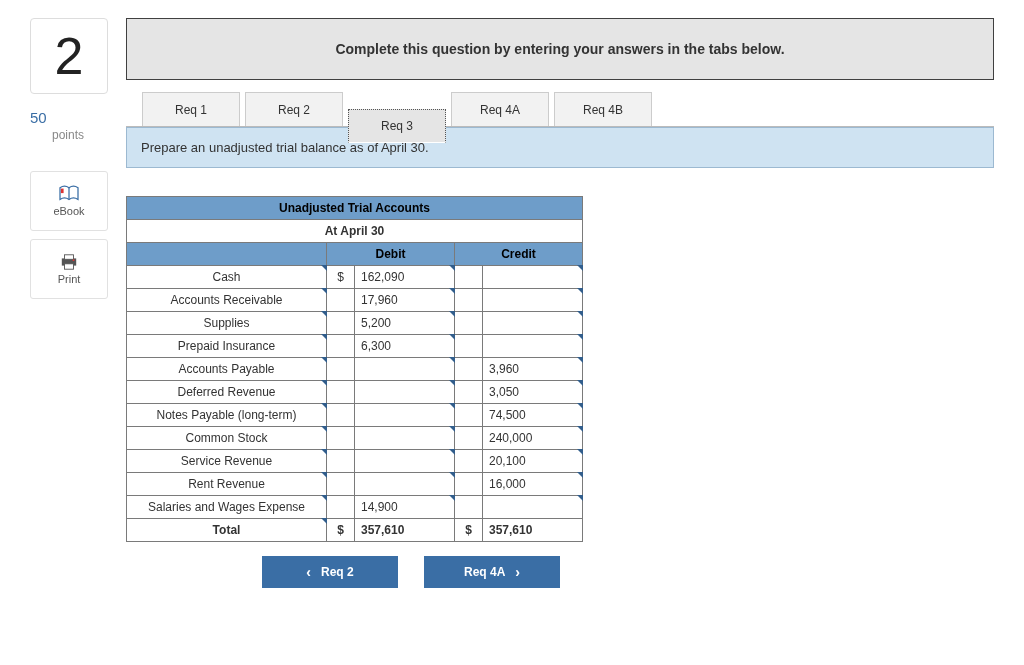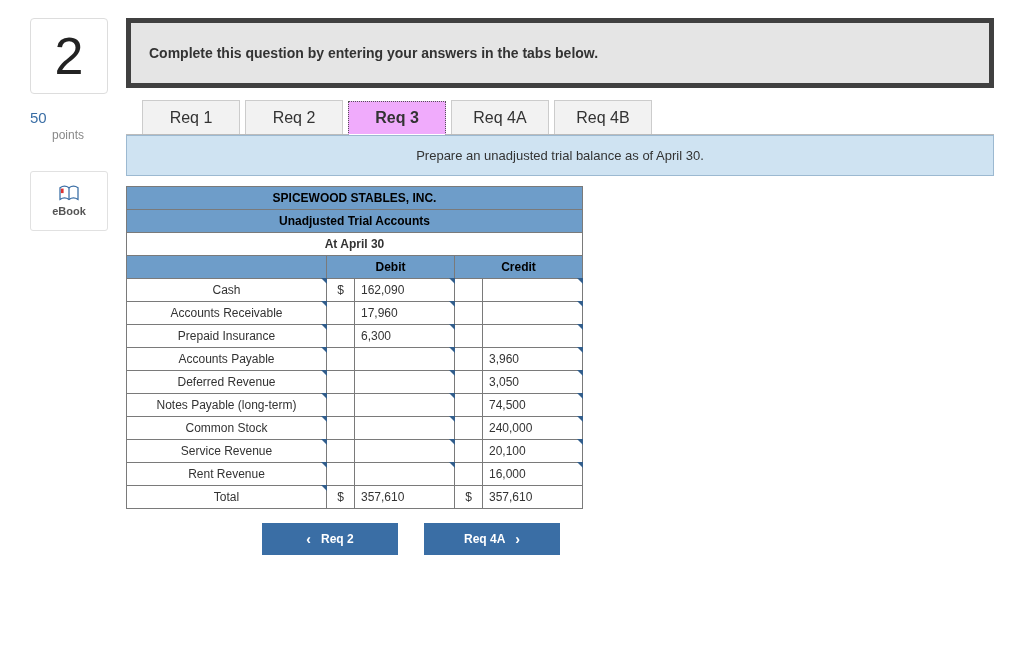--- a/index.html
+++ b/index.html
@@ -44,67 +44,66 @@
     margin-bottom: 8px;
     display: flex;
     flex-direction: column;
     align-items: center;
     justify-content: center;
     color: #555;
     font-size: 11px;
     cursor: pointer;
   }
   .tool svg { width: 22px; height: 18px; }
-  .tool span.lbl { margin-top: 2px; font-weight: bold; }
+  .tool span.lbl { margin-top: 2px; }
 
   .main { flex: 1; }
   .instr {
     background: #e5e5e5;
-    border: 5px solid #404040;
+    border: 1px solid #404040;
     padding: 22px 18px;
     font-weight: bold;
     font-size: 14px;
     color: #333;
     margin-bottom: 12px;
+    text-align: center;
   }
   .tabs {
     display: flex;
     border-bottom: 1px solid #bbb;
   }
   .tab {
     height: 34px;
     min-width: 98px;
     padding: 0 16px;
     border: 1px solid #ccc;
     border-bottom: none;
     background: #f2f2f2;
     display: flex;
     align-items: center;
     justify-content: center;
-    font-size: 16px;
+    font-size: 12px;
     cursor: pointer;
     margin-right: -1px;
     margin-left: 6px;
   }
   .tab:first-child { margin-left: 16px;}
   .tab.active {
-    background: #f0abfc;
+    background: #e5e5e5;
     border: 1px dotted #555;
     border-bottom: 1px solid #fff;
     position: relative;
-    top: 1px;
-    font-weight: bold;
+    top: 17px;
   }
   .prompt {
     background: #cfe3f2;
     border: 1px solid #9cb9d1;
     padding: 12px 14px;
     font-size: 13px;
-    margin-bottom: 10px;
-    text-align: center;
+    margin-bottom: 28px;
   }
 
   .tbwrap { display:inline-block; }
   table.tb {
     border-collapse: collapse;
     font-size: 12px;
   }
   table.tb th, table.tb td {
     border: 1px solid #7a7a7a;
     padding: 4px 6px;
@@ -131,21 +130,21 @@
     padding-right: 6px;
   }
   td.cur { width: 28px; text-align: center; }
   td.acct::after, td.cell.editable::after {
     content: "";
     position: absolute;
     right: -1px; top: -1px;
     border-top: 6px solid #325e8c;
     border-left: 6px solid transparent;
   }
-  .total-row td { font-weight: normal; }
+  .total-row td { font-weight: bold; }
   .total-row .acct { text-align: center; }
   
   .nav-btns {
     display: flex;
     gap: 26px;
     justify-content: center;
     margin-top: 14px;
     width: 570px;
   }
   .nav-btn {
@@ -175,42 +174,48 @@
     </div>
     <div class="side-tools">
       <div class="tool">
         <svg viewBox="0 0 24 20">
           <path d="M2 3 C5 1 9 1 12 3 C15 1 19 1 22 3 L22 16 C19 14 15 14 12 16 C9 14 5 14 2 16 Z" fill="none" stroke="#3a6ea5" stroke-width="1.4"></path>
           <line x1="12" y1="3" x2="12" y2="16" stroke="#3a6ea5" stroke-width="1.4"></line>
           <rect x="3" y="4" width="3" height="5" fill="#d33"></rect>
         </svg>
         <span class="lbl">eBook</span>
       </div>
+      <div class="tool">
+        <svg viewBox="0 0 24 20">
+          <rect x="4" y="6" width="16" height="8" fill="#555"></rect>
+          <rect x="7" y="2" width="10" height="5" fill="#fff" stroke="#555"></rect>
+          <rect x="7" y="12" width="10" height="6" fill="#fff" stroke="#555"></rect>
+          <circle cx="17" cy="8" r="1" fill="#d33"></circle>
+        </svg>
+        <span class="lbl">Print</span>
+      </div>
     </div>
   </div>
 
   <div class="main">
     <div class="instr">Complete this question by entering your answers in the tabs below.</div>
 
     <div class="tabs">
       <div class="tab">Req 1</div>
       <div class="tab">Req 2</div>
       <div class="tab active">Req 3</div>
       <div class="tab">Req 4A</div>
       <div class="tab">Req 4B</div>
     </div>
 
     <div class="prompt">Prepare an unadjusted trial balance as of April 30.</div>
 
     <div class="tbwrap">
       <table class="tb">
         <tbody>
-            <tr>
-              <th class="hdr-blue" colspan="5">SPICEWOOD STABLES, INC.</th>
-            </tr>
         <tr>
               <th class="hdr-blue" colspan="5">Unadjusted Trial Accounts</th>
             </tr>
         <tr>
               <th class="hdr-white" colspan="5">At April 30</th>
             </tr>
         <tr>
           <th class="hdr-blue" style="width:200px"></th>
           <th class="hdr-blue" colspan="2">Debit</th>
           <th class="hdr-blue" colspan="2">Credit</th>
@@ -225,20 +230,27 @@
               <td class="cell editable"></td>
             </tr>
             <tr>
               <td class="acct">Accounts Receivable</td>
               <td class="cur"></td>
               <td class="cell editable">17,960</td>
               <td class="cur"></td>
               <td class="cell editable"></td>
             </tr>
             <tr>
+              <td class="acct">Supplies</td>
+              <td class="cur"></td>
+              <td class="cell editable">5,200</td>
+              <td class="cur"></td>
+              <td class="cell editable"></td>
+            </tr>
+            <tr>
               <td class="acct">Prepaid Insurance</td>
               <td class="cur"></td>
               <td class="cell editable">6,300</td>
               <td class="cur"></td>
               <td class="cell editable"></td>
             </tr>
             <tr>
               <td class="acct">Accounts Payable</td>
               <td class="cur"></td>
               <td class="cell editable"></td>
@@ -272,20 +284,27 @@
               <td class="cell editable"></td>
               <td class="cur"></td>
               <td class="cell editable">20,100</td>
             </tr>
             <tr>
               <td class="acct">Rent Revenue</td>
               <td class="cur"></td>
               <td class="cell editable"></td>
               <td class="cur"></td>
               <td class="cell editable">16,000</td>
+            </tr>
+            <tr>
+              <td class="acct">Salaries and Wages Expense</td>
+              <td class="cur"></td>
+              <td class="cell editable">14,900</td>
+              <td class="cur"></td>
+              <td class="cell editable"></td>
             </tr>
           </tbody>
         <tbody>
             <tr class="total-row">
           <td class="acct" style="text-align:center">Total</td>
           <td class="cur">$</td>
           <td class="cell">357,610</td>
           <td class="cur">$</td>
           <td class="cell">357,610</td>
         </tr>

